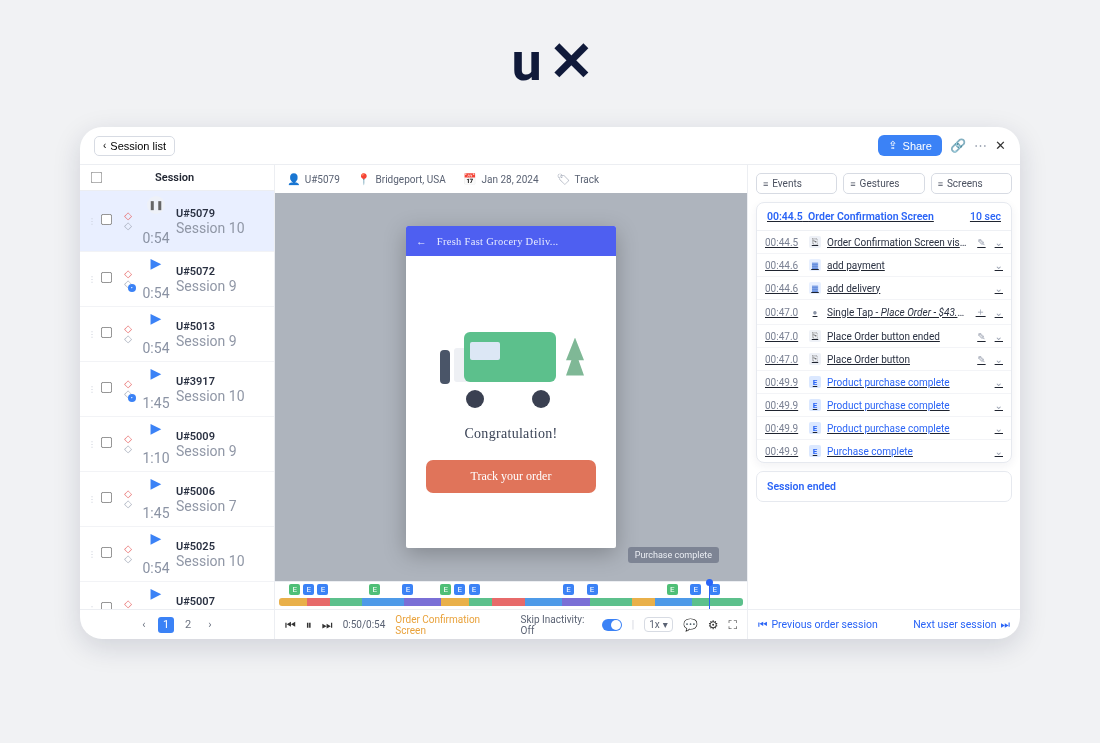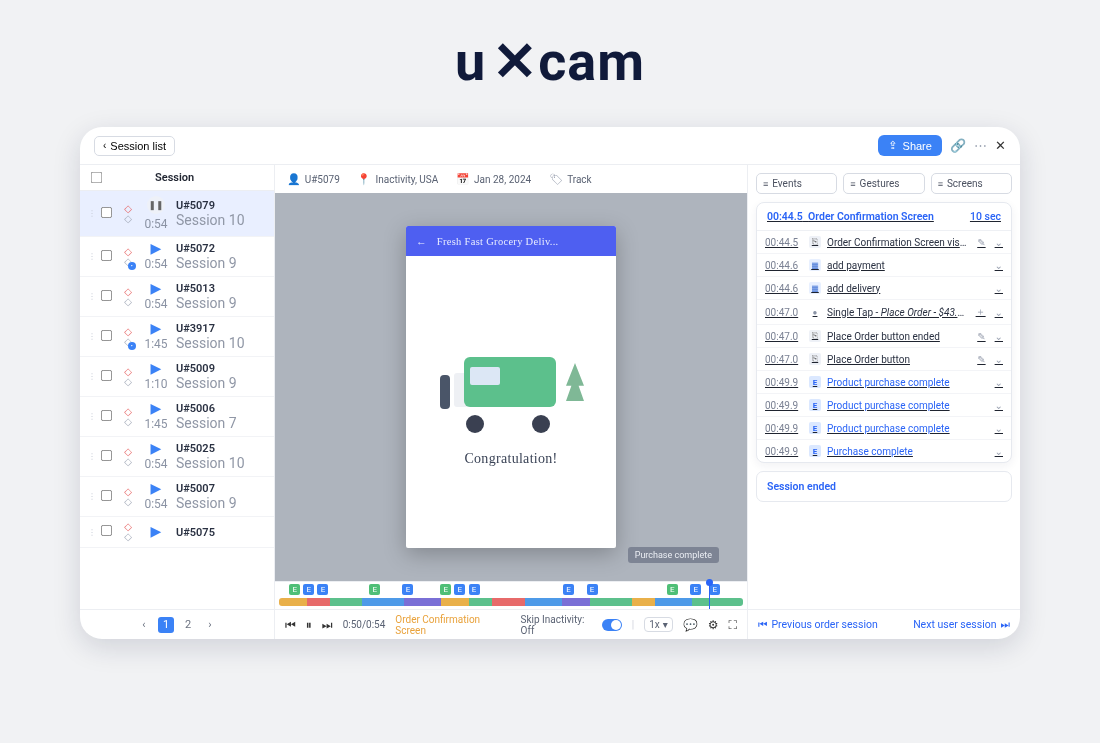--- a/index.html
+++ b/index.html
@@ -60,21 +60,21 @@
   .dotcol { width:6px; color:#c6cbd6; font-size:8px; }
   .chk { width:14px; }
   .chk input { transform:scale(.85); }
   .tags { width:16px; display:flex; flex-direction:column; align-items:center; gap:0px; font-size:10px; line-height:10px;}
   .tags .t1 { color:#e76a6a; }
   .tags .t2 { color:#a6adbb; position:relative;}
   .badge-b { position:absolute; right:-4px; bottom:-3px; width:8px;height:8px;border-radius:50%; background:#3b82f6; color:#fff; font-size:6px; display:flex; align-items:center; justify-content:center;}
   .playcol { width:28px; display:flex; flex-direction:column; align-items:center; }
   .play-tri { color:#3b82f6; font-size:14px; line-height:12px;}
   .pause-ic { width:18px;height:18px;border-radius:50%; background:#eef1f8; color:#666; font-size:9px; display:flex; align-items:center; justify-content:center;}
-  .dur { font-size:12px; color:#8b93a4; margin-top:3px;}
+  .dur { font-size:14px; color:#8b93a4; margin-top:16px;}
   .meta { display:flex; flex-direction:column; }
   .meta .u { font-size:11px; font-weight:600; color:#2a3142; }
   .meta .s { font-size:14px; color:#9097a6; }
   .pager { height:30px; display:flex; align-items:center; justify-content:center; gap:6px; border-top:1px solid #eceef2; font-size:11px; color:#6b7280;}
   .pager .pg { width:16px;height:16px; display:flex; align-items:center;justify-content:center; border-radius:3px; cursor:pointer;}
   .pager .pg.cur { background:#3b82f6; color:#fff; }
 
   
   .mid-head {
     height:28px; background:#fff; display:flex; align-items:center; gap:18px;
@@ -141,21 +141,20 @@
   .nav-sess span{ cursor:pointer; display:flex; align-items:center; gap:4px;}
   .filter-ic{ font-size:9px;}
 </style>
 </head>
 <body>
 
 <div class="logo-wrap">
   <span class="logo">
       <span>u</span>
       <span class="x"></span>
-      <span>cam</span>
     </span>
 </div>
 
 <div class="card">
 
   <div class="topbar">
     <button class="btn-outline">
       <span class="chev">‹</span>
       <span>Session list</span>
     </button>
@@ -332,21 +331,21 @@
     </div>
 
     <div class="col-mid">
       <div class="mid-head">
         <div class="grp">
             <span class="ic">👤</span>
             <span>U#5079</span>
           </div>
         <div class="grp">
             <span class="ic">📍</span>
-            <span>Inactivity, USA</span>
+            <span>Bridgeport, USA</span>
           </div>
         <div class="grp">
             <span class="ic">📅</span>
             <span>Jan 28, 2024</span>
           </div>
         <div class="grp">
             <span class="ic">🏷</span>
             <span>Track</span>
           </div>
       </div>
@@ -361,20 +360,21 @@
             <div class="truck">
               <div class="person"></div>
                 <div class="cab"></div>
                 <div class="van"></div>
                 <div class="win"></div>
                 <div class="w1"></div>
                 <div class="w2"></div>
                 <div class="tree"></div>
             </div>
             <div class="congrat">Congratulation!</div>
+            <button class="track-btn">Track your order</button>
           </div>
         </div>
         <div class="tooltip-pc">Purchase complete</div>
       </div>
 
       <div class="timeline">
         <div class="tl-markers" id="tl-markers">
             <div class="tl-m g" style="left: 3%;">E</div>
             <div class="tl-m b" style="left: 6%;">E</div>
             <div class="tl-m b" style="left: 9%;">E</div>

